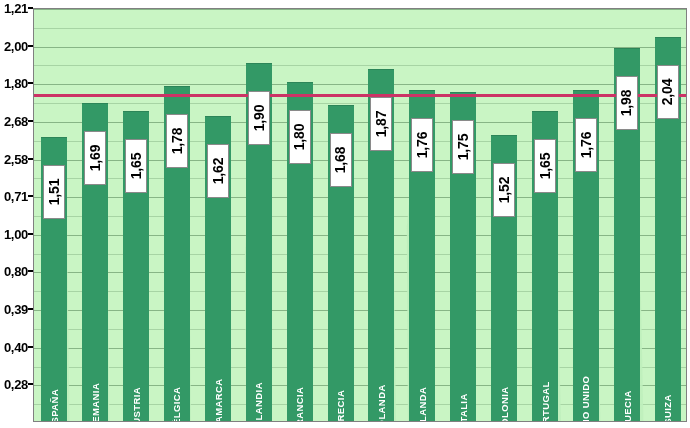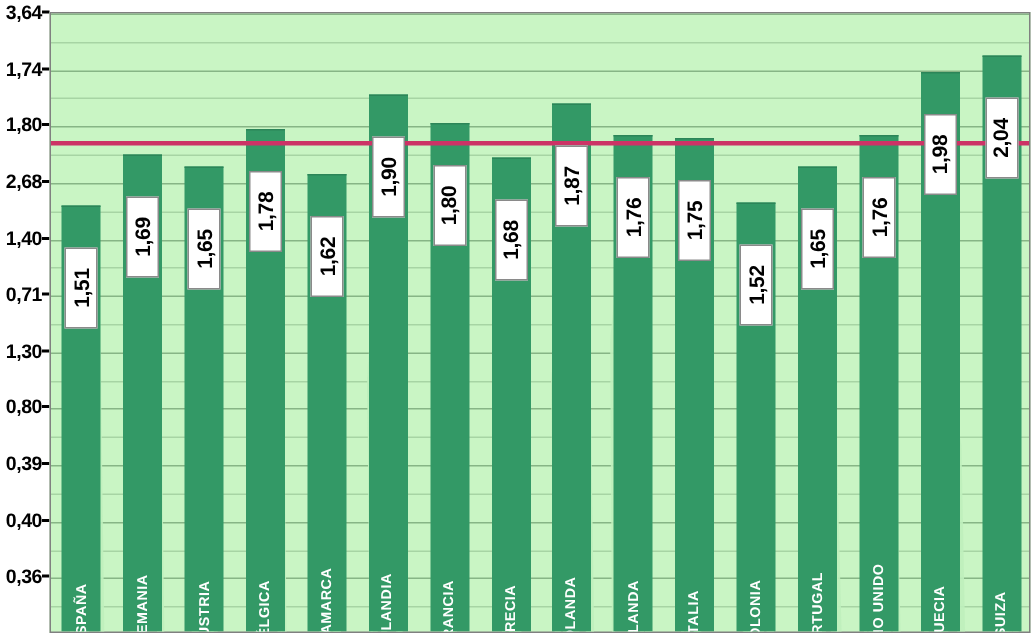--- a/index.html
+++ b/index.html
@@ -41,41 +41,41 @@
           pointer-events:none;}
   .clabel span{transform:rotate(-90deg);transform-origin:center;white-space:nowrap;
                font-size:9.5px;font-weight:bold;color:#ffffff;letter-spacing:.4px;}
 </style>
 </head>
 <body>
 
 <div id="chart-root">
 
   <div id="y-axis">
-      <div class="ytick" style="top: 8px;">3,64</div>
+      <div class="ytick" style="top: 8px;">1,21</div>
       <div class="ytick-mark" style="top: 8px;"></div>
-      <div class="ytick" style="top: 45.6364px;">1,74</div>
+      <div class="ytick" style="top: 45.6364px;">2,00</div>
       <div class="ytick-mark" style="top: 45.6364px;"></div>
       <div class="ytick" style="top: 83.2727px;">1,80</div>
       <div class="ytick-mark" style="top: 83.2727px;"></div>
       <div class="ytick" style="top: 120.909px;">2,68</div>
       <div class="ytick-mark" style="top: 120.909px;"></div>
-      <div class="ytick" style="top: 158.545px;">1,40</div>
+      <div class="ytick" style="top: 158.545px;">2,58</div>
       <div class="ytick-mark" style="top: 158.545px;"></div>
       <div class="ytick" style="top: 196.182px;">0,71</div>
       <div class="ytick-mark" style="top: 196.182px;"></div>
-      <div class="ytick" style="top: 233.818px;">1,30</div>
+      <div class="ytick" style="top: 233.818px;">1,00</div>
       <div class="ytick-mark" style="top: 233.818px;"></div>
       <div class="ytick" style="top: 271.455px; margin-left: 40px;">0,80</div>
       <div class="ytick-mark" style="top: 271.455px;"></div>
       <div class="ytick" style="top: 309.091px;">0,39</div>
       <div class="ytick-mark" style="top: 309.091px;"></div>
       <div class="ytick" style="top: 346.727px;">0,40</div>
       <div class="ytick-mark" style="top: 346.727px;"></div>
-      <div class="ytick" style="top: 384.364px;">0,36</div>
+      <div class="ytick" style="top: 384.364px;">0,28</div>
       <div class="ytick-mark" style="top: 384.364px;"></div>
     </div>
 
   <div id="plot">
     <div id="gridlines">
         <div class="gridline" style="top: 395.182px; opacity: 0.45;"></div>
         <div class="gridline" style="top: 376.364px; opacity: 0.9;"></div>
         <div class="gridline" style="top: 357.545px; opacity: 0.45;"></div>
         <div class="gridline" style="top: 338.727px; opacity: 0.9;"></div>
         <div class="gridline" style="top: 319.909px; opacity: 0.45;"></div>

